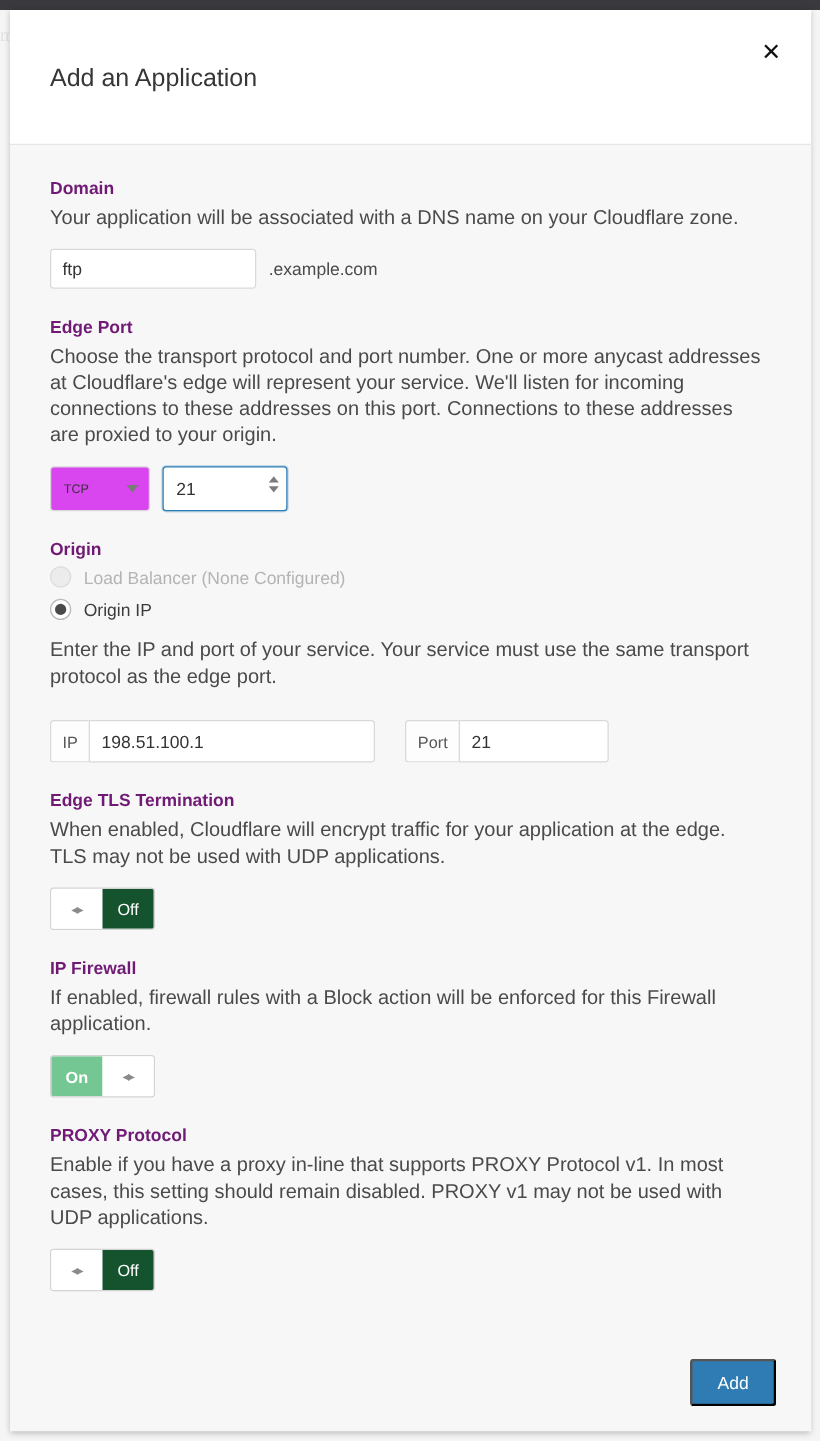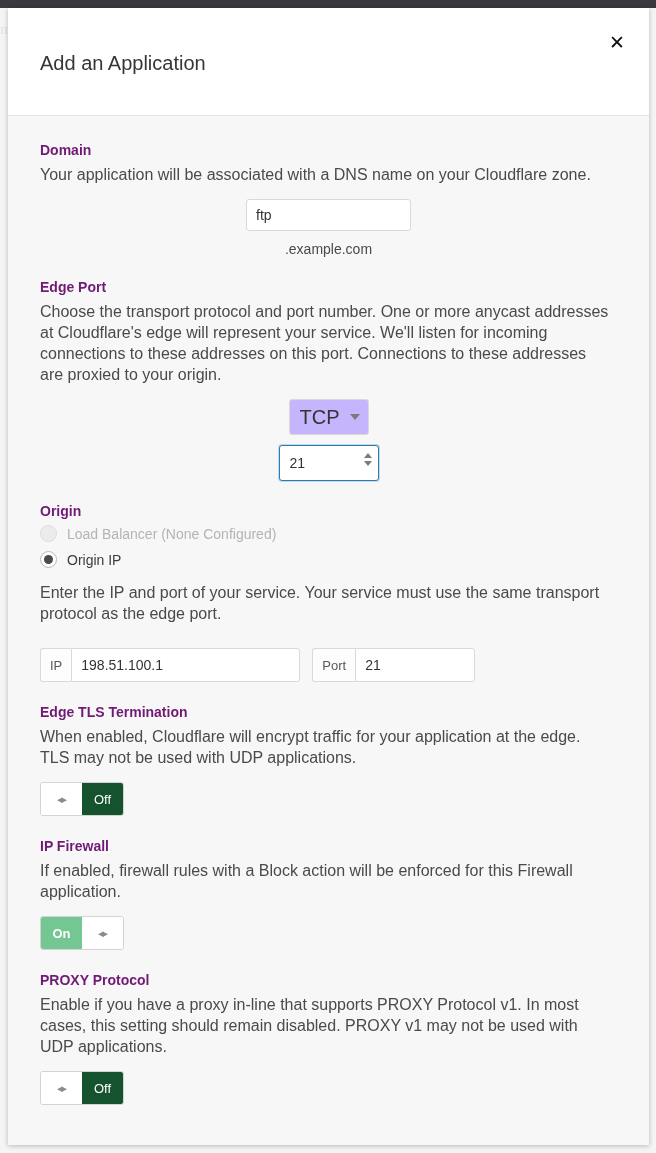--- a/index.html
+++ b/index.html
@@ -97,21 +97,20 @@
     line-height: 21px;
     margin: 0 0 14px 0;
     max-width: 570px;
   }
   .section { margin-bottom: 22px; }
 
   .field-row {
     display: flex;
     align-items: center;
     gap: 10px;
-    flex-direction: column;
   }
   input.text-input {
     height: 32px;
     border: 1px solid #d9d9d9;
     border-radius: 3px;
     background: #fff;
     font-size: 14px;
     color: #333;
     padding: 0 9px;
     font-family: "Liberation Sans", sans-serif;
@@ -129,22 +128,22 @@
     width: 80px;
     height: 36px;
   }
   select.proto-select {
     appearance: none;
     -webkit-appearance: none;
     width: 80px;
     height: 36px;
     border: 1px solid #d9d9d9;
     border-radius: 3px;
-    background: #c4b5fd;
-    font-size: 20px;
+    background: #d946ef;
+    font-size: 10px;
     color: #333;
     padding: 0 22px 0 10px;
     font-family: "Liberation Sans", sans-serif;
     outline: none;
   }
   .select-caret {
     position: absolute;
     right: 9px;
     top: 15px;
     width: 0; height: 0;
@@ -241,21 +240,21 @@
     border-radius: 0 3px 3px 0;
     background: #fff;
     font-size: 14px;
     color: #333;
     padding: 0 9px;
     outline: none;
     font-family: "Liberation Sans", sans-serif;
   }
   .ip-input { width: 229px; }
   .port2-input { width: 120px; }
-  .inline-groups { display: flex; gap: 12px; margin-top: 24px; }
+  .inline-groups { display: flex; gap: 24px; margin-top: 24px; }
 
   
   .toggle {
     display: inline-flex;
     height: 34px;
     border-radius: 3px;
     overflow: hidden;
     border: 1px solid #d3d3d3;
     background: #fff;
     cursor: pointer;

